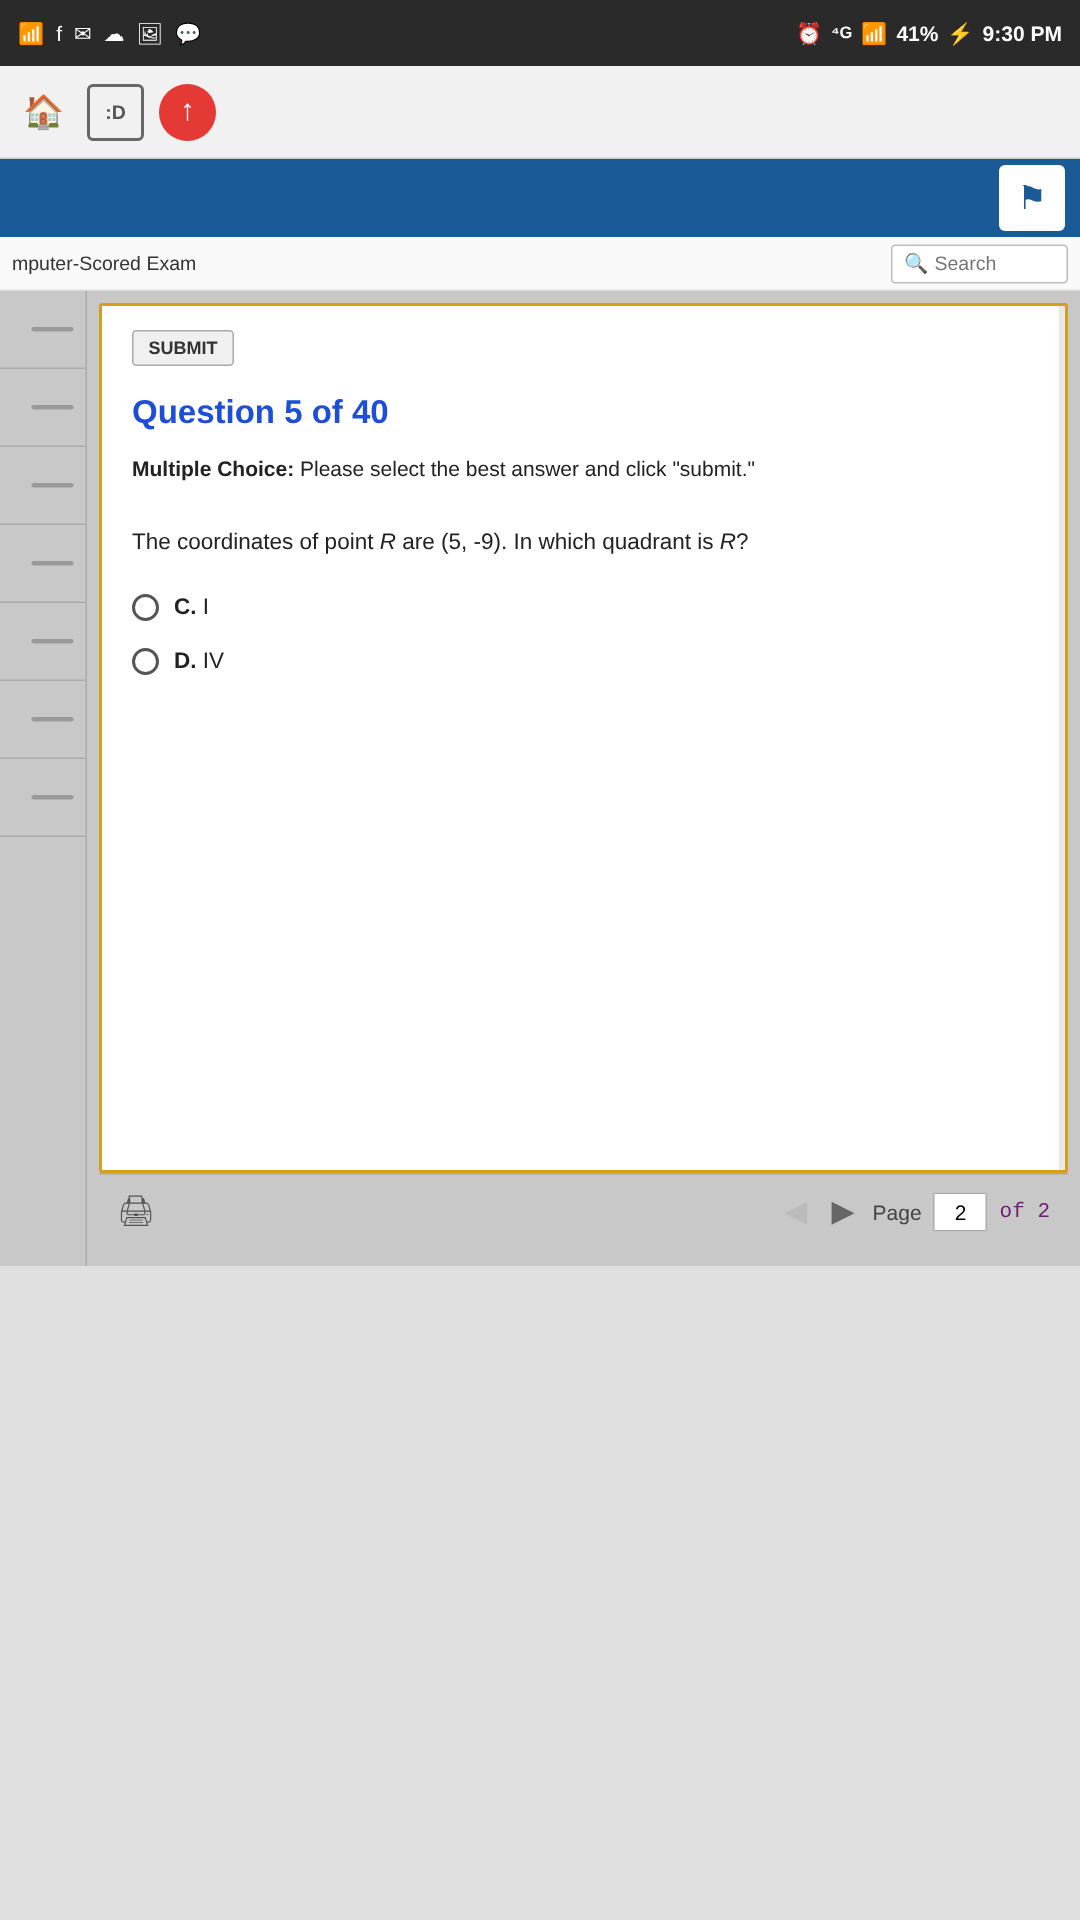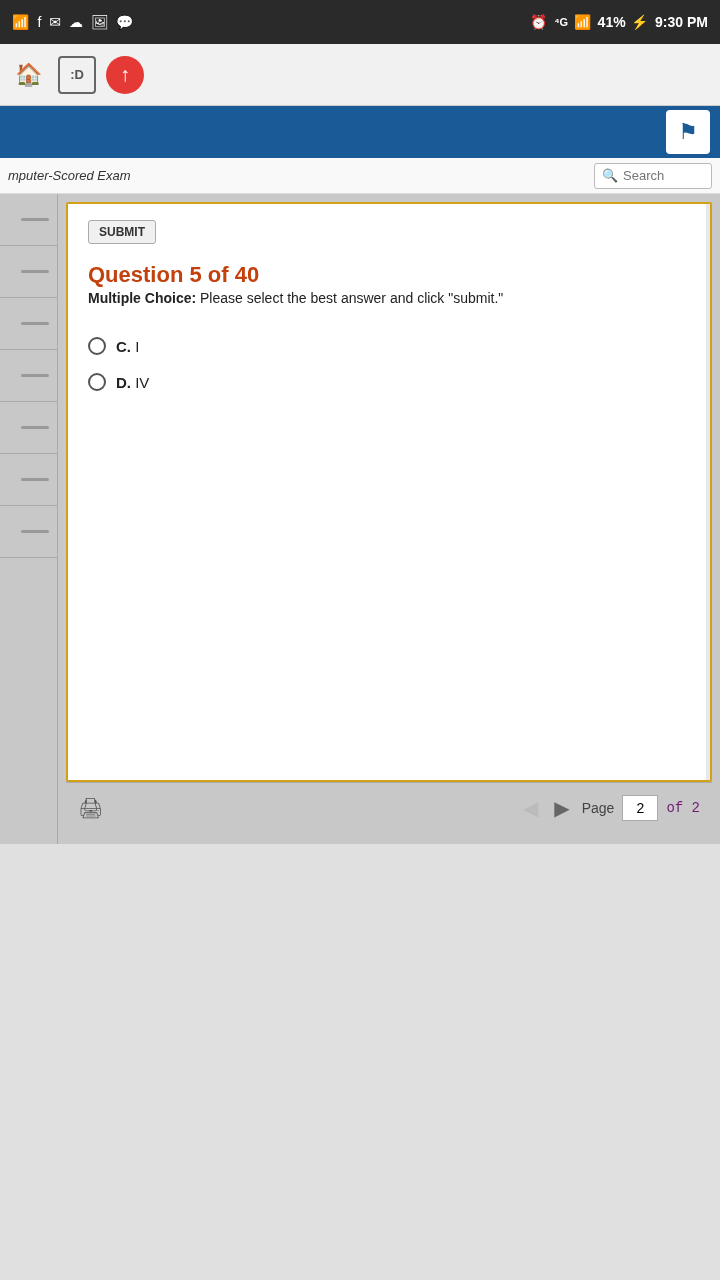--- a/index.html
+++ b/index.html
@@ -92,21 +92,20 @@
       border-bottom: 1px solid #ddd;
       display: flex;
       align-items: center;
       padding: 0 8px;
       gap: 8px;
     }
     .exam-title {
       font-size: 13px;
       color: #333;
       flex: 1;
-      font-style: italic;
     }
     .search-box {
       display: flex;
       align-items: center;
       border: 1px solid #bbb;
       border-radius: 3px;
       background: white;
       padding: 2px 8px;
       gap: 4px;
       height: 26px;
@@ -180,21 +179,22 @@
       color: #333;
       cursor: pointer;
       margin-bottom: 18px;
       display: inline-block;
     }
 
     
     .question-title {
       font-size: 22px;
       font-weight: bold;
-      color: #c2410c;
+      color: #1d4ed8;
+      margin-bottom: 14px;
     }
     .question-instruction {
       font-size: 14px;
       color: #222;
       margin-bottom: 28px;
       line-height: 1.5;
     }
     .question-instruction strong { font-weight: bold; }
     .question-text {
       font-size: 15px;
@@ -354,20 +354,23 @@
 
       
       <div class="question-title">Question 5 of 40</div>
 
       
       <div class="question-instruction">
         <strong>Multiple Choice:</strong><span> Please select the best answer and click "submit."</span>
       </div>
 
       
+      <div class="question-text">
+        The coordinates of point <em>R</em> are (5, -9). In which quadrant is <em>R</em>?
+      </div>
 
       
 
 
       <div class="answer-choice">
         <div class="radio-circle"></div>
         <span class="choice-label">
           <span class="choice-letter">C.</span>
           <span> I</span>
         </span>

